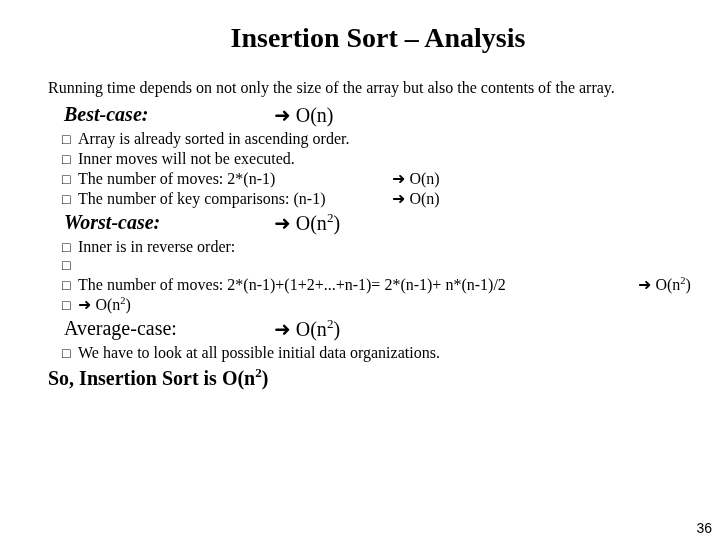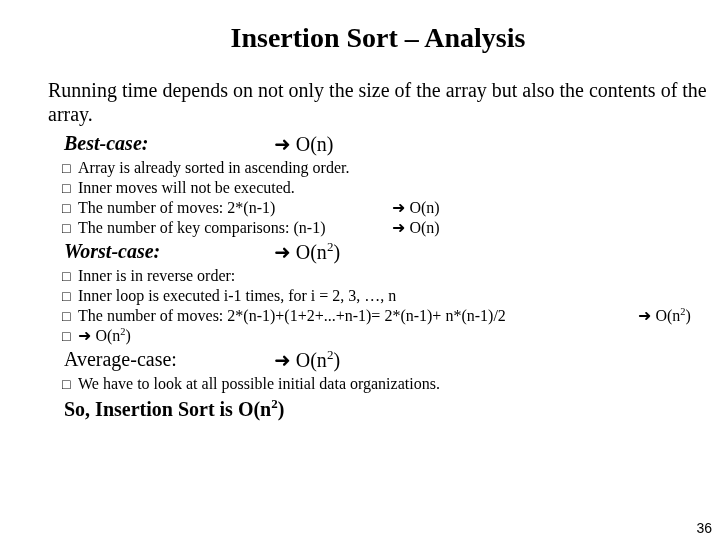--- a/index.html
+++ b/index.html
@@ -18,21 +18,21 @@
     padding: 18px 12px 0 48px;
     position: relative;
   }
   .title {
     text-align: center;
     font-weight: bold;
     font-size: 28px;
     margin: 4px 0 24px 0;
   }
   .intro {
-    font-size: 20px;
+    font-size: 16px;
     line-height: 1.2;
     margin: 0 0 6px 0;
   }
   .case-row {
     font-size: 20px;
     margin: 2px 0 2px 16px;
     display: flex;
   }
   .case-label {
     display: inline-block;
@@ -65,21 +65,21 @@
   .btext-wide {
     display: inline-block;
     width: 560px;
   }
   .bcomp {
     display: inline-block;
   }
   .conclusion {
     font-size: 20px;
     font-weight: bold;
-    margin: 4px 0 0 16px;
+    margin: 4px 0 0 0;
   }
   .pagenum {
     position: absolute;
     right: 8px;
     bottom: 4px;
     font-size: 14px;
     font-family: Arial, sans-serif;
     color: #000;
   }
 </style>
@@ -135,21 +135,20 @@
     </span>
   </div>
 
   <div class="bullets">
     <div class="brow">
       <span class="bsym">□</span>
       <span class="btext-wide">Inner is in reverse order:</span>
     </div>
     <div class="brow">
       <span class="bsym">□</span>
-      <span class="btext-wide">Inner loop is executed i-1 times, for i = 2, 3, …, n</span>
     </div>
     <div class="brow">
       <span class="bsym">□</span>
       <span class="btext-wide">The number of moves: 2*(n-1)+(1+2+...+n-1)= 2*(n-1)+ n*(n-1)/2</span>
       <span class="bcomp">
         <span class="arrow">➜</span>
         <span>O(n</span><span class="sup">2</span><span>)</span>
       </span>
     </div>
     <div class="brow">

